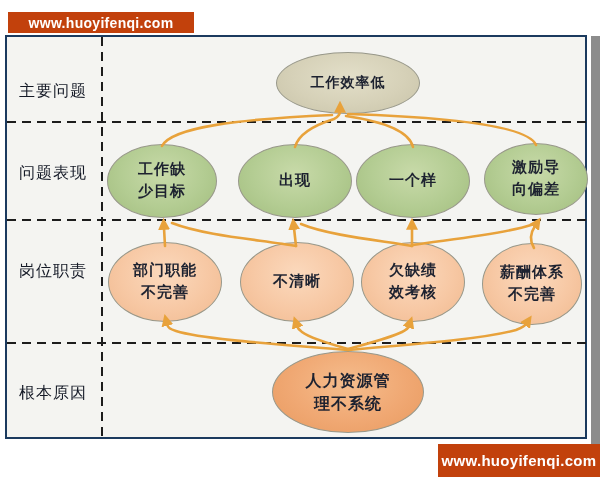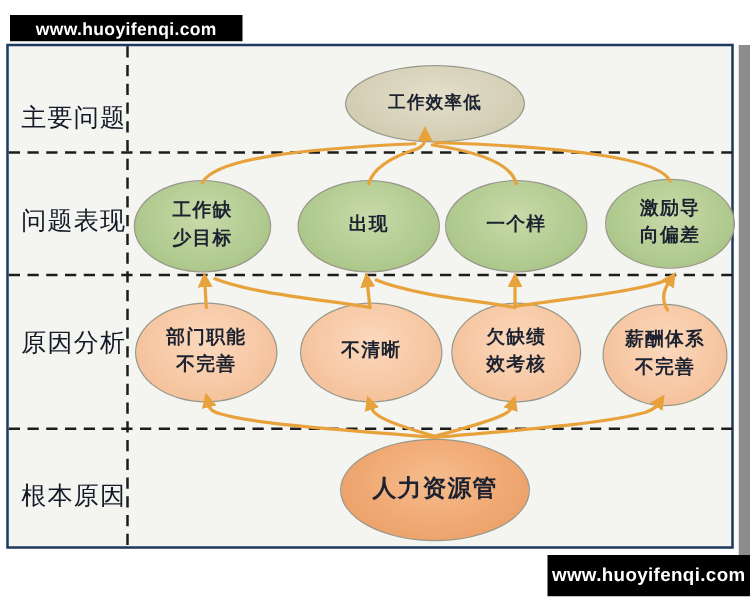--- a/index.html
+++ b/index.html
@@ -1,34 +1,34 @@
 <!DOCTYPE html>
 <html><head>
 <meta charset="utf-8">
 <style>
   html,body{margin:0;padding:0;}
   body{width:600px;height:480px;position:relative;background:#ffffff;overflow:hidden;
        font-family:"Liberation Serif","DejaVu Serif",serif;}
-  .wm-bar{position:absolute;background:#000000;color:#ffffff;display:flex;align-items:center;justify-content:center;
+  .wm-bar{position:absolute;background:#c2410c;color:#ffffff;display:flex;align-items:center;justify-content:center;
           font-family:"Liberation Sans","DejaVu Sans",sans-serif;font-weight:bold;font-size:14px;letter-spacing:.3px;}
   #wm-top{left:8px;top:12px;width:186px;height:21px;}
   #wm-bottom{left:438px;top:444px;width:162px;height:33px;font-size:15px;}
   #panel{position:absolute;left:5px;top:35px;width:582px;height:404px;background:#f4f4f1;
          border:2px solid #1b3a5e;box-sizing:border-box;}
   #gray-strip{position:absolute;left:591px;top:36px;width:9px;height:408px;background:#8c8c8c;}
   svg.layer{position:absolute;left:0;top:0;width:600px;height:480px;pointer-events:none;}
-  .row-label{position:absolute;width:96px;text-align:right;font-size:20px;color:#141926;
+  .row-label{position:absolute;width:96px;text-align:center;font-size:16px;color:#141926;
              letter-spacing:1px;font-weight:normal;}
   .node{position:absolute;border-radius:50%;display:flex;flex-direction:column;align-items:center;
         justify-content:center;text-align:center;font-weight:bold;color:#1d2230;font-size:15px;
         line-height:1.45;box-sizing:border-box;border:1.5px solid #98988a;letter-spacing:1px;}
   .node-green{background:radial-gradient(ellipse at 50% 40%, #c8daa9 0%, #b3cc92 55%, #a2bd7e 100%);}
   .node-peach{background:radial-gradient(ellipse at 50% 40%, #fbd9bd 0%, #f7c8a4 55%, #f0b98f 100%);}
   .node-top{background:radial-gradient(ellipse at 50% 40%, #e3dfc9 0%, #d6d1b8 55%, #c8c3a8 100%);font-size:14px;}
-  .node-root{background:radial-gradient(ellipse at 50% 40%, #f5bd8d 0%, #f0a873 55%, #e89a5f 100%);font-size:19px;}
+  .node-root{background:radial-gradient(ellipse at 50% 40%, #f5bd8d 0%, #f0a873 55%, #e89a5f 100%);font-size:16px;}
 </style>
 </head>
 <body>
 
 <div class="wm-bar" id="wm-top">
   <span>www.huoyifenqi.com</span>
 </div>
 
 <div id="panel"></div>
 <div id="gray-strip"></div>
@@ -37,21 +37,21 @@
   <g stroke="#1c1c1c" stroke-width="2" stroke-dasharray="9 6" fill="none">
     <line x1="102" y1="37" x2="102" y2="438"></line>
     <line x1="7" y1="122" x2="586" y2="122"></line>
     <line x1="7" y1="220" x2="586" y2="220"></line>
     <line x1="7" y1="343" x2="586" y2="343"></line>
   </g>
 </svg>
 
 <div class="row-label" style="left:5px;top:81px;">主要问题</div>
 <div class="row-label" style="left:5px;top:163px;">问题表现</div>
-<div class="row-label" style="left:5px;top:261px;">原因分析</div>
+<div class="row-label" style="left:5px;top:261px;">岗位职责</div>
 <div class="row-label" style="left:5px;top:383px;">根本原因</div>
 
 <div class="node node-top" style="left:276px;top:52px;width:144px;height:62px;">
   <span>工作效率低</span>
 </div>
 
 <div class="node node-green" style="left:107px;top:144px;width:110px;height:74px;">
   <span>工作缺</span>
   <span>少目标</span>
 </div>
@@ -77,20 +77,21 @@
   <span>欠缺绩</span>
   <span>效考核</span>
 </div>
 <div class="node node-peach" style="left:482px;top:243px;width:100px;height:82px;">
   <span>薪酬体系</span>
   <span>不完善</span>
 </div>
 
 <div class="node node-root" style="left:272px;top:351px;width:152px;height:82px;">
   <span>人力资源管</span>
+  <span>理不系统</span>
 </div>
 
 <svg class="layer" viewBox="0 0 600 480">
   <defs>
     <marker id="ah" viewBox="0 0 10 10" refX="1.5" refY="5" markerWidth="12" markerHeight="12" markerUnits="userSpaceOnUse" orient="auto">
       <path d="M0,0 L10,5 L0,10 Z" fill="#e8a23b"></path>
     </marker>
   </defs>
   <g stroke="#e8a23b" stroke-width="2.6" fill="none" stroke-linecap="round">
 

